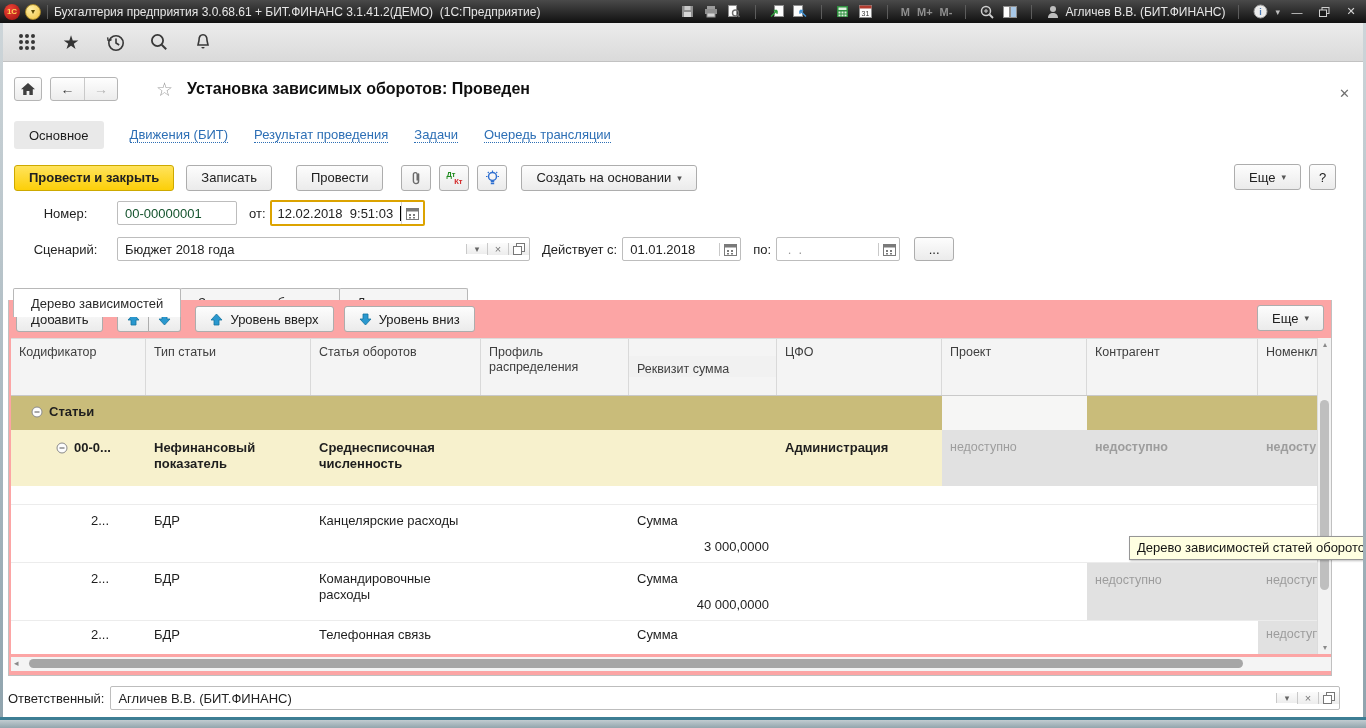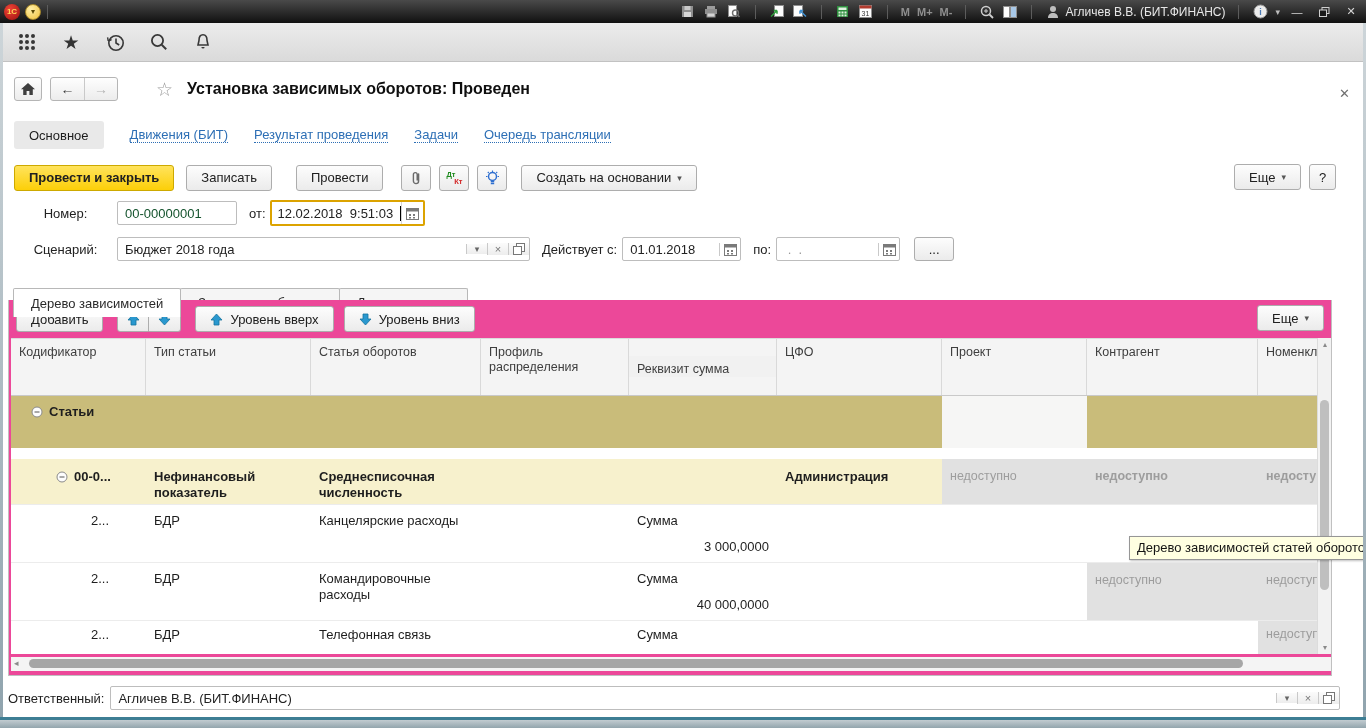--- a/index.html
+++ b/index.html
@@ -93,21 +93,21 @@
 
   
   .tabband { position:absolute; top:288px; left:8px; width:1324px; height:29px;
     border-bottom:1px solid #b8b8b8; display:flex; align-items:flex-end; padding-left:5px; }
   .tab { height:28px; padding:0 17px; display:flex; align-items:center; font-size:13px; color:#2a2a2a;
     border:1px solid #b8b8b8; border-bottom:none; border-radius:2px 2px 0 0; background:#f5f5f5; margin-right:-1px; }
   .tab.active { background:#fff; height:29px; margin-bottom:-1px; z-index:2; }
 
   
   .panel { position:absolute; top:300px; left:8px; width:1324px; height:376px;
-    border:1px solid #c0c0c0; border-top:none; background:#ec4899; }
+    border:1px solid #c0c0c0; border-top:none; background:#fca5a5; }
   .gtoolbar { position:absolute; top:5px; left:7px; right:7px; height:28px; display:flex; align-items:center; }
   .arrgroup { display:flex; margin-left:14px; }
   .arrgroup .btn { width:32px; padding:0; }
   .arrgroup .btn:first-child { border-radius:3px 0 0 3px; }
   .arrgroup .btn:last-child { border-radius:0 3px 3px 0; border-left:none; }
   .lvlbtn { margin-left:14px; gap:7px; }
   .gt-more { position:absolute; right:0; top:0; }
 
   .grid { position:absolute; left:2px; top:38px; width:1320px; height:316px; background:#fff; overflow:hidden; }
   .ghead { position:absolute; left:0; top:0; width:1306px; height:58px; background:#f4f4f4;
@@ -153,20 +153,21 @@
 <body>
 
 <div id="app">
 
   <div class="titlebar">
     <div class="logo1c">1С</div>
     <div class="tb-menu">
         <span>▾</span>
       </div>
     <div class="tb-sep"></div>
+    <div class="tb-title pre">Бухгалтерия предприятия 3.0.68.61 + БИТ.ФИНАНС 3.1.41.2(ДЕМО)  (1С:Предприятие)</div>
     <div class="tb-right">
       <span class="tbi">
           <svg width="13" height="13">
             <rect x="1" y="1" width="11" height="11" fill="#8f8f8f"></rect>
             <rect x="3.5" y="1" width="6" height="4" fill="#c9c9c9"></rect>
             <rect x="3" y="7" width="7" height="5" fill="#d8d8d8"></rect>
           </svg>
         </span>
       <span class="tbi">
           <svg width="14" height="13">
@@ -508,21 +509,21 @@
 
       <div class="grow r-khaki" style="top:58px;height:52px">
         <span class="cell" style="left:20px;top:10px"><svg width="12" height="12">
               <circle cx="6" cy="6" r="5" fill="#fdfdfd" stroke="#8a8a8a"></circle>
               <line x1="3.5" y1="6" x2="8.5" y2="6" stroke="#555"></line>
             </svg></span>
         <span class="cell bold" style="left:38px;top:8px">Статьи</span>
         <div class="blk blk-light" style="left:931px;width:145px"></div>
       </div>
 
-      <div class="grow r-cream" style="top:121px;height:64px">
+      <div class="grow r-cream" style="top:92px;height:56px">
         <span class="cell" style="left:45px;top:12px"><svg width="12" height="12">
               <circle cx="6" cy="6" r="5" fill="#fdfdfd" stroke="#8a8a8a"></circle>
               <line x1="3.5" y1="6" x2="8.5" y2="6" stroke="#555"></line>
             </svg></span>
         <span class="cell bold" style="left:63px;top:10px">00-0...</span>
         <span class="cell bold" style="left:143px;top:10px;width:150px">Нефинансовый показатель</span>
         <span class="cell bold" style="left:308px;top:10px;width:158px">Среднесписочная численность</span>
         <span class="cell bold" style="left:774px;top:10px">Администрация</span>
         <div class="blk blk-gray" style="left:931px;width:145px">
             <div class="na-text">недоступно</div>

